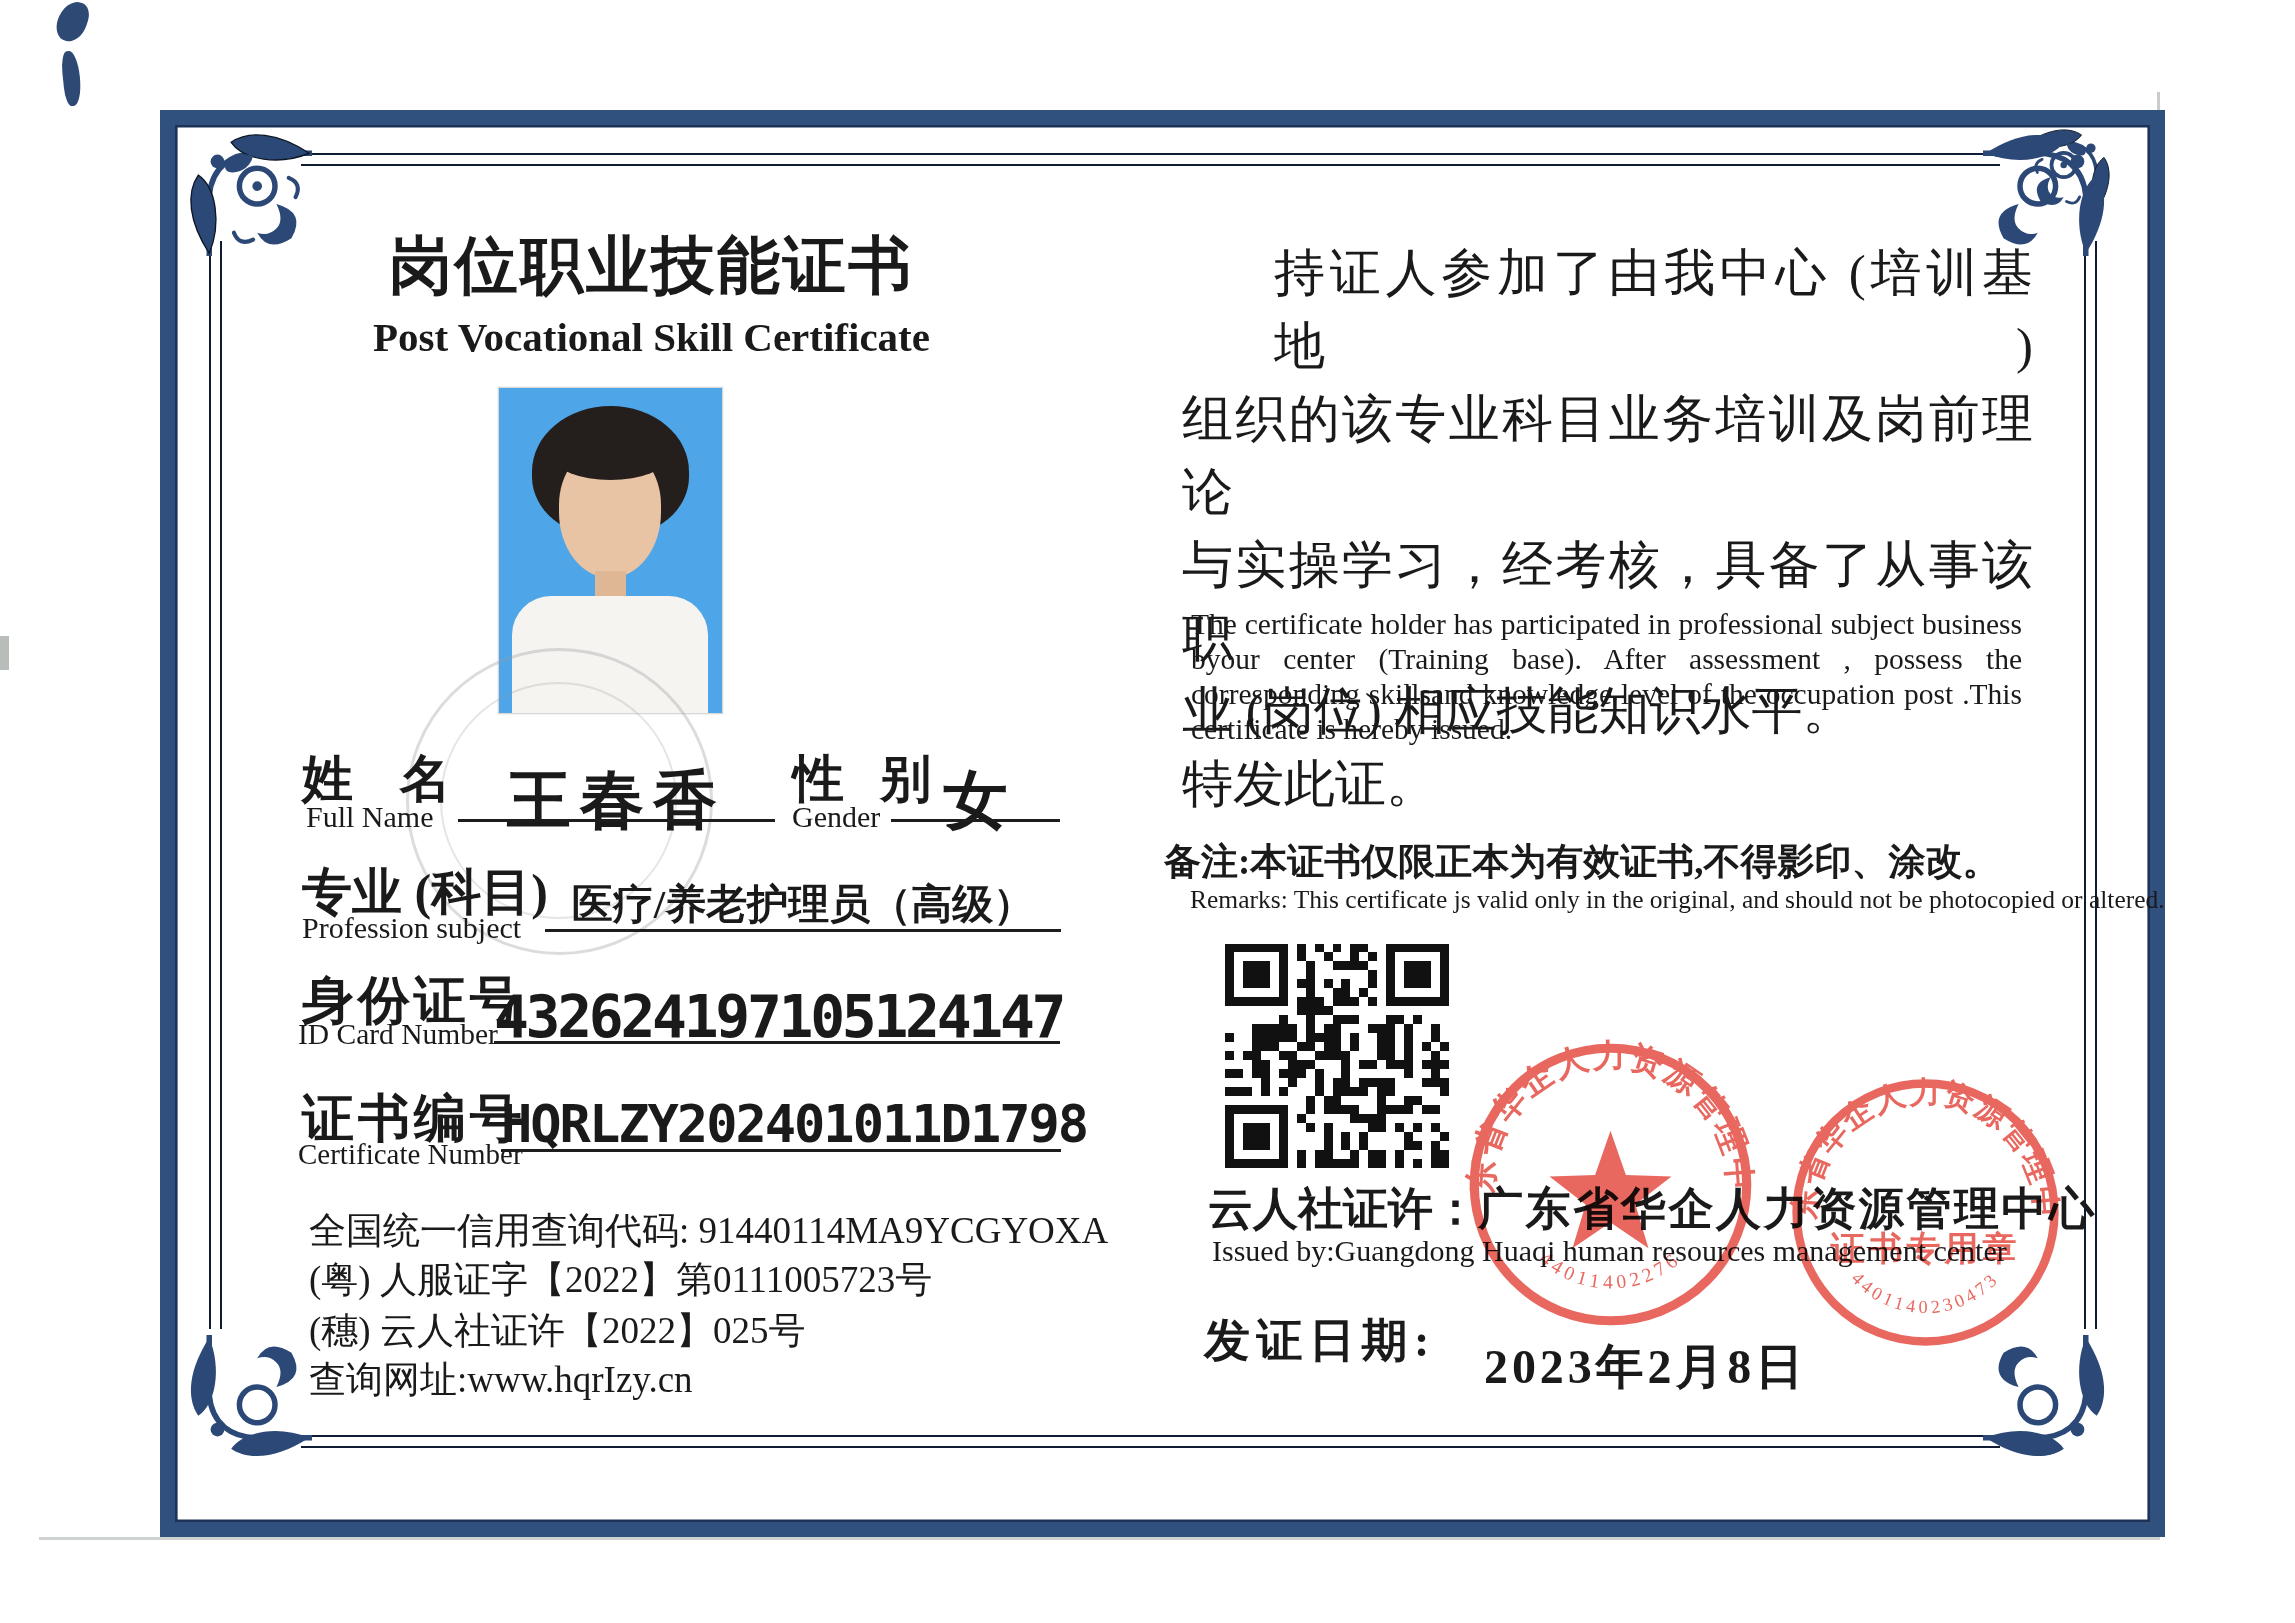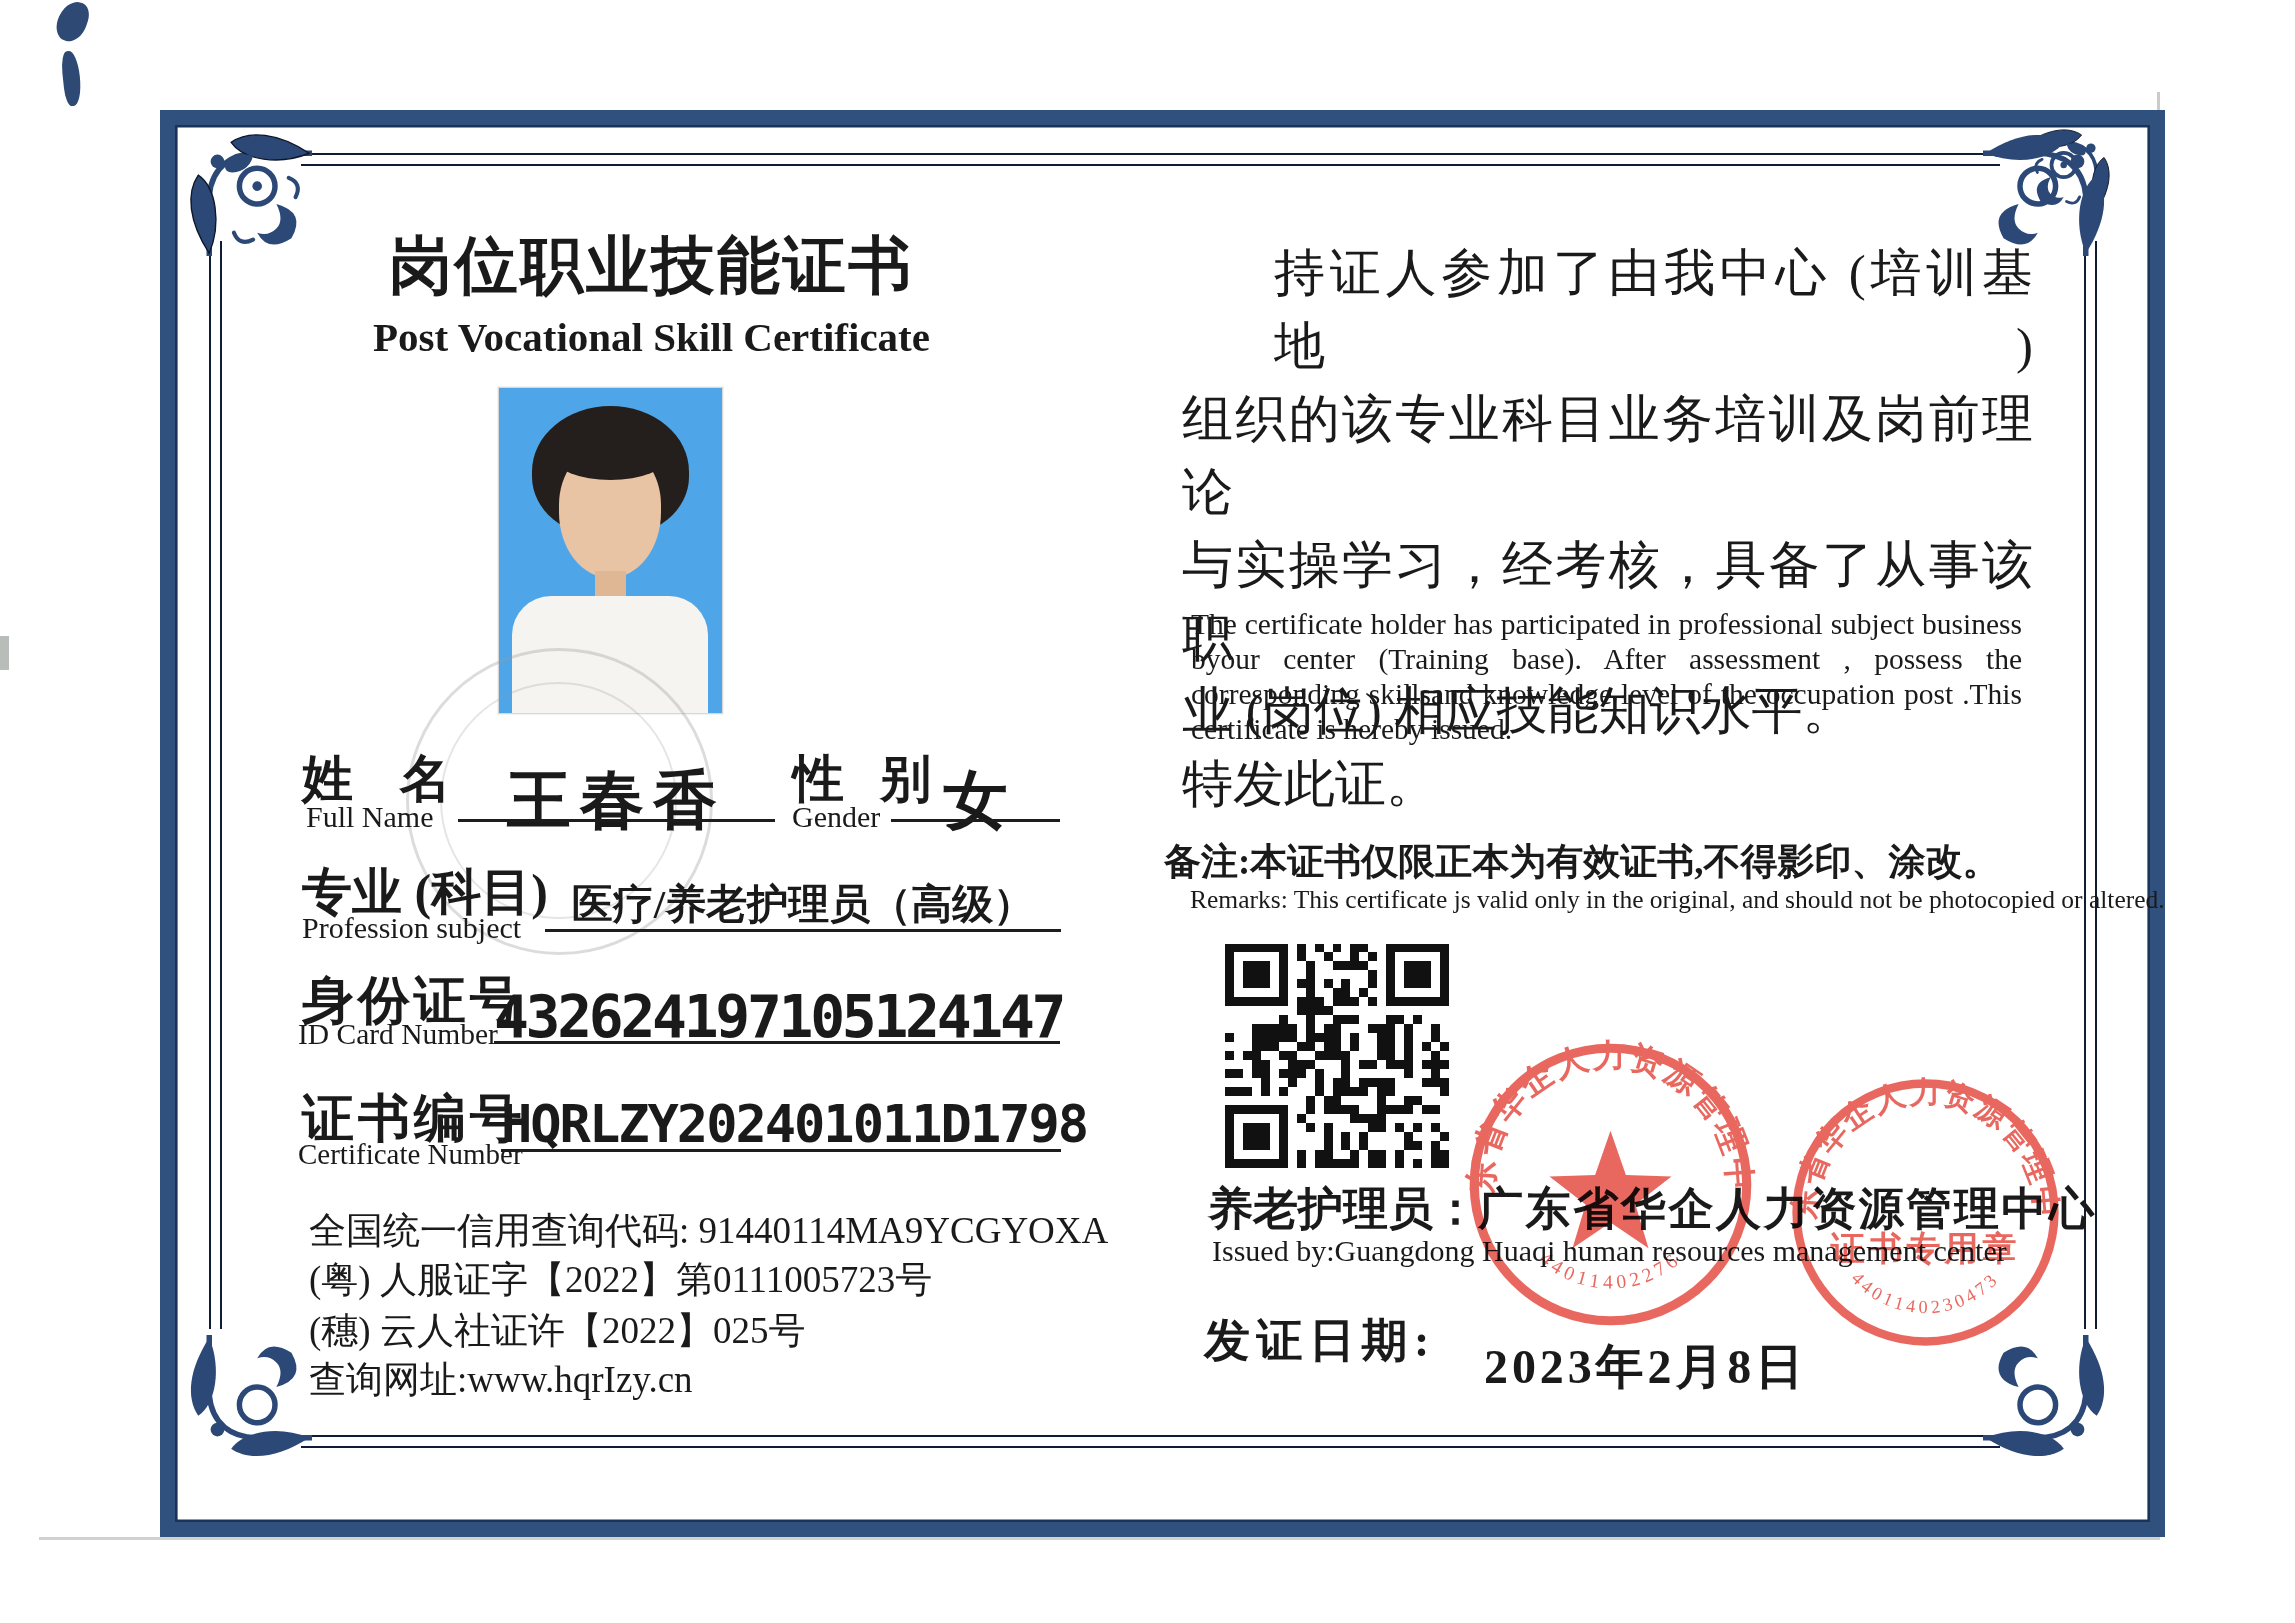--- a/index.html
+++ b/index.html
@@ -407,21 +407,21 @@
         <rect x="17" y="24" width="1" height="1"></rect>
         <rect x="19" y="24" width="1" height="1"></rect>
         <rect x="21" y="24" width="1" height="1"></rect>
         <rect x="23" y="24" width="1" height="1"></rect>
         <rect x="24" y="24" width="1" height="1"></rect>
       </g>
   </svg>
 </div>
 
 <div class="abs issuer-line">
-  <span>养老护理员：</span><span style="letter-spacing:2.6px;">广东省华企人力资源管理中心</span>
+  <span>云人社证许：</span><span style="letter-spacing:2.6px;">广东省华企人力资源管理中心</span>
 </div>
 <div class="abs issued-by">Issued by:Guangdong Huaqi human resources management center</div>
 <div class="abs date-label">发证日期:</div>
 <div class="abs date-value">2023年2月8日</div>
 
 <svg class="abs stamp" style="left:1452px;top:1026px;" width="317" height="317" viewBox="0 0 484 484">
   <circle cx="242" cy="242" r="208" fill="none" stroke="#e5534a" stroke-width="14"></circle>
   <defs>
       <path id="arcA" d="M 62,242 A 180,180 0 1 1 422,242"></path>
         <path id="arcA2" d="M 92,300 A 162,162 0 0 0 392,300"></path>

